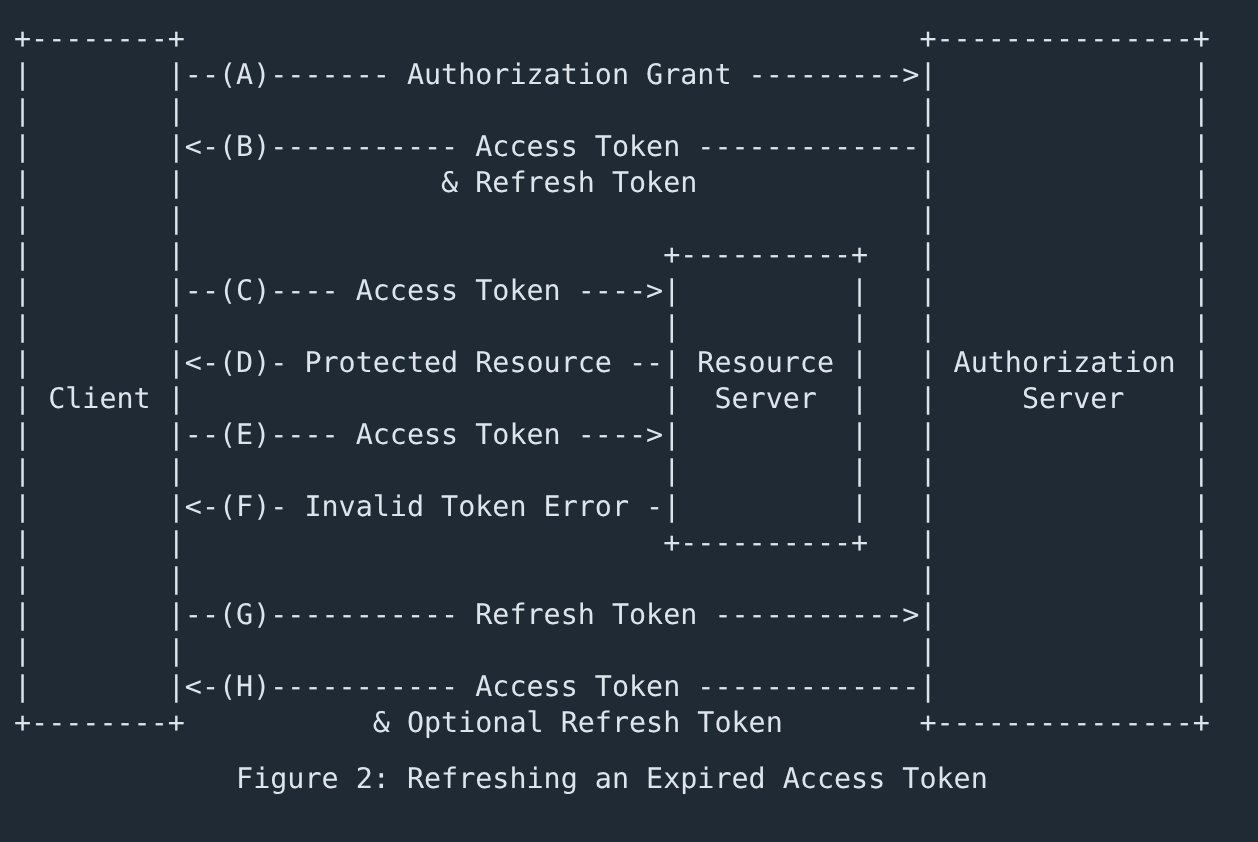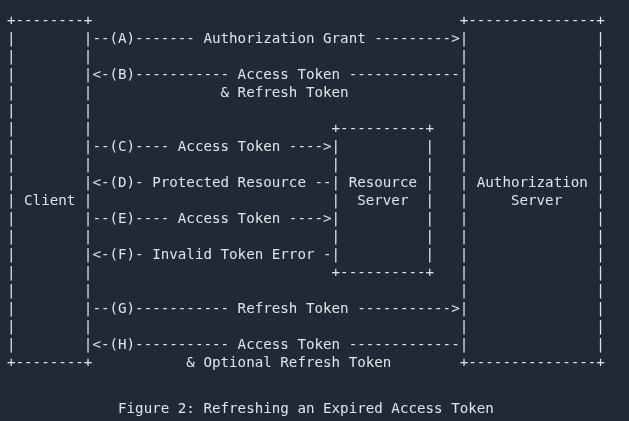--- a/index.html
+++ b/index.html
@@ -20,21 +20,21 @@
   }
   pre {
     margin: 0;
     font-family: "DejaVu Sans Mono", "Liberation Mono", monospace;
     font-size: 14.2px;
     line-height: 18px;
     color: var(--text, #dde4ec);
     white-space: pre;
   }
   .caption {
-    margin-top: 28px;
+    margin-top: 10px;
     padding-left: 13ch;
   }
 </style>
 </head>
 <body>
 
 <div class="screen">
   <pre>+--------+                                           +---------------+
 |        |--(A)------- Authorization Grant ---------&gt;|               |
 |        |                                           |               |

